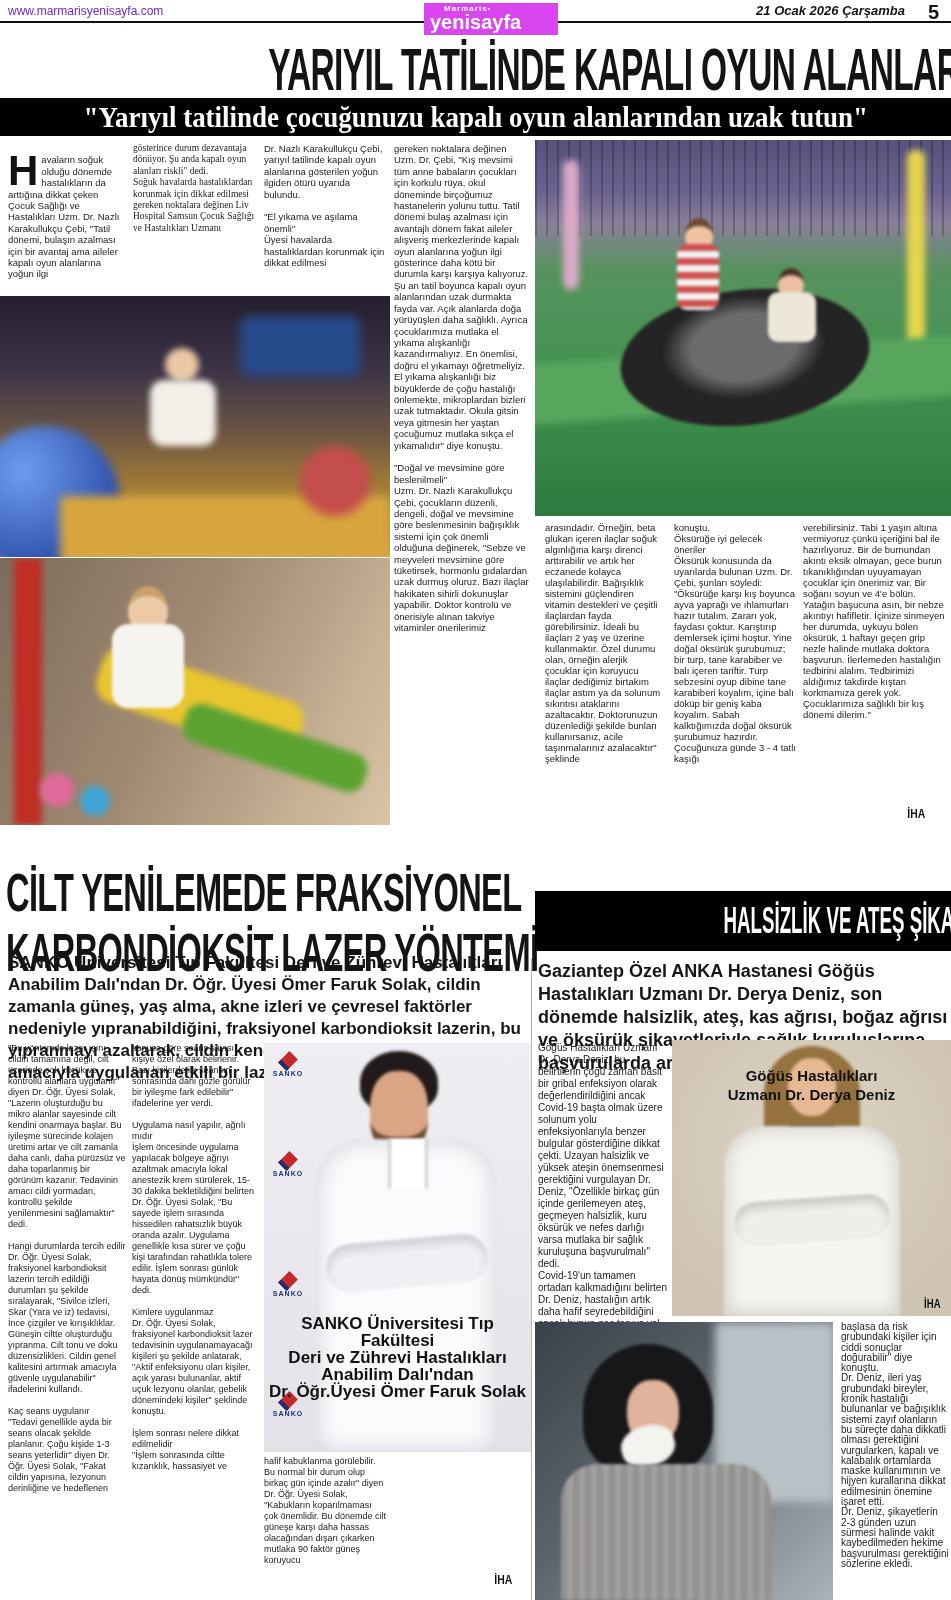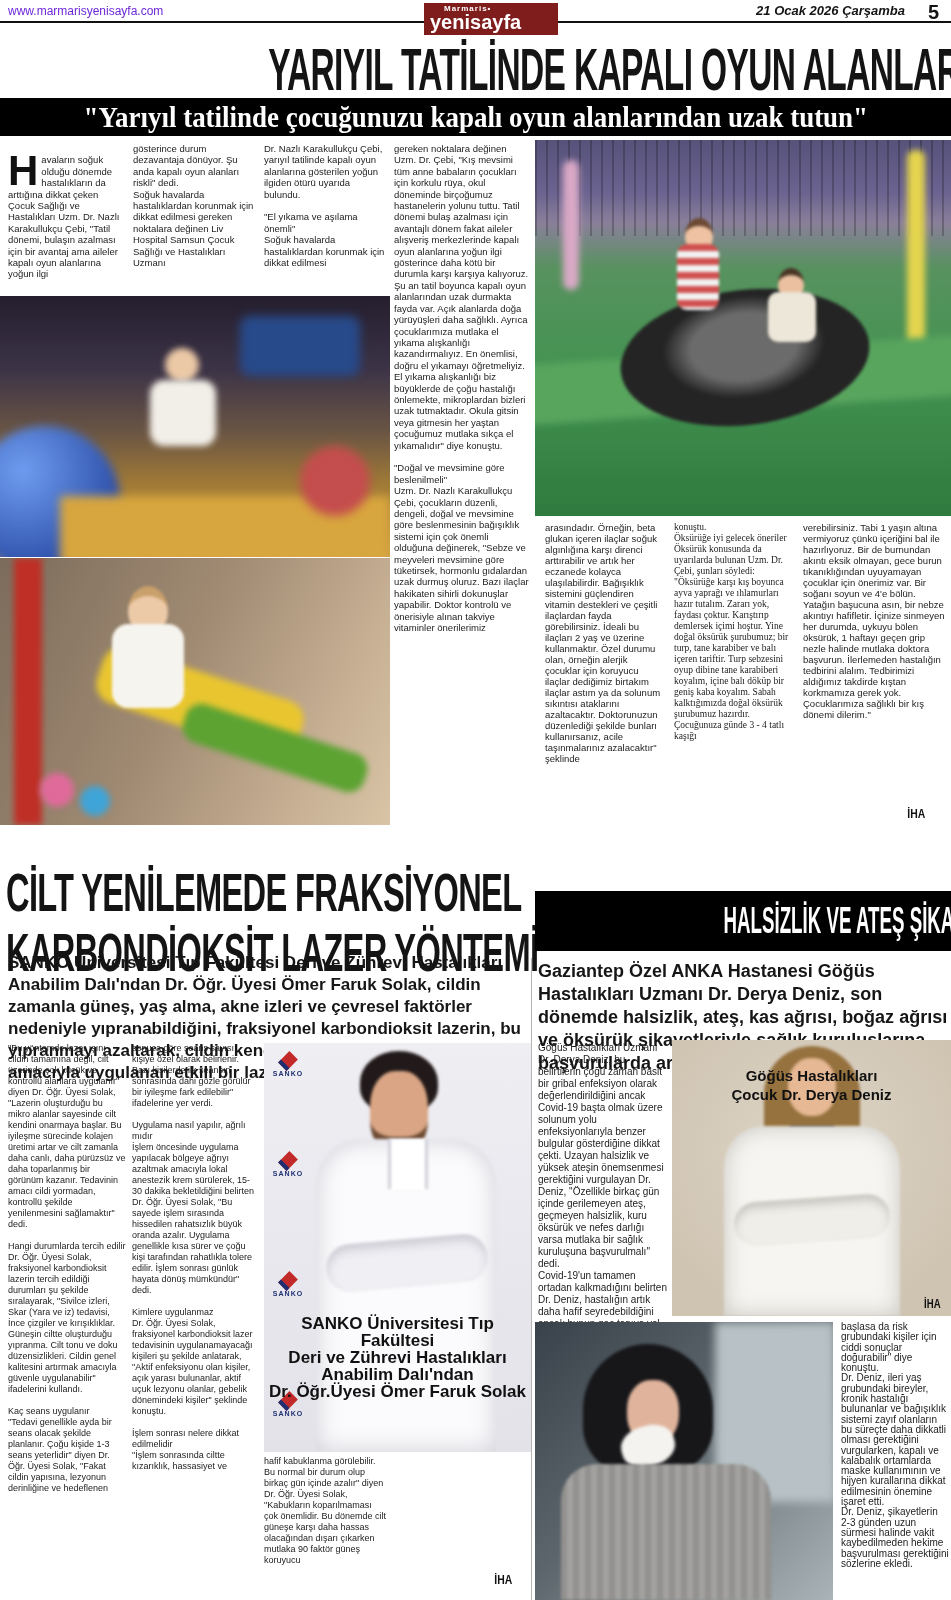--- a/index.html
+++ b/index.html
@@ -4,21 +4,21 @@
 <style>
   html,body{margin:0;padding:0;background:#777;}
   .page{position:relative;width:951px;height:1600px;margin:0 auto;background:#fff;
         font-family:"Liberation Sans",sans-serif;color:#141414;overflow:hidden;}
 
   
   .hdr-rule{position:absolute;left:0;top:21px;width:951px;height:2px;background:#111;}
   .hdr-url{position:absolute;left:8px;top:4px;font-size:12px;color:#6d28d9;}
   .hdr-date{position:absolute;right:46px;top:3px;font-size:13px;font-weight:bold;font-style:italic;}
   .hdr-num{position:absolute;right:12px;top:1px;font-size:20px;font-weight:bold;}
-  .logo{position:absolute;left:424px;top:3px;width:134px;height:32px;background:#7f1d1d;
+  .logo{position:absolute;left:424px;top:3px;width:134px;height:32px;background:#d946ef;
         color:#fff;padding:2px 6px;box-sizing:border-box;}
   .logo .t1{font-size:8px;font-weight:bold;letter-spacing:1px;line-height:8px;margin-left:14px;}
   .logo .t2{font-size:20px;font-weight:bold;line-height:19px;letter-spacing:0px;}
 
   
   .h-wrap{position:absolute;white-space:nowrap;}
   .a1-h1{left:0;top:38px;width:951px;text-align:center;font-size:54px;font-weight:bold;letter-spacing:-1px;}
   .a1-h1 span{display:inline-block;transform:scale(0.62,1.1);transform-origin:center;}
   .subbar{position:absolute;left:0;top:98px;width:951px;height:38px;background:#000;text-align:center;}
   .subbar span{display:inline-block;font-family:"Liberation Serif",serif;font-weight:bold;color:#fff;
@@ -89,26 +89,26 @@
   <div class="h-wrap a1-h1">
     <span>YARIYIL TATİLİNDE KAPALI OYUN ALANLARINA DİKKAT</span>
   </div>
   <div class="subbar">
     <span>"Yarıyıl tatilinde çocuğunuzu kapalı oyun alanlarından uzak tutun"</span>
   </div>
 
   <div class="col a1c" style="left:8px;top:143px;width:118px;height:152px;">
     <span class="dropcap">H</span><span>avaların soğuk olduğu dönemde hastalıkların da arttığına dikkat çeken Çocuk Sağlığı ve Hastalıkları Uzm. Dr. Nazlı Karakullukçu Çebi, "Tatil dönemi, bulaşın azalması için bir avantaj ama aileler kapalı oyun alanlarına yoğun ilgi</span>
   </div>
-  <div class="col a1c" style="left:133px;top:143px;width:122px;height:152px;">gösterince durum dezavantaja dönüyor. Şu anda kapalı oyun alanları riskli" dedi.
+  <div class="col a1c" style="left:133px;top:143px;width:122px;height:152px;font-family:Liberation Serif, serif;">gösterince durum dezavantaja dönüyor. Şu anda kapalı oyun alanları riskli" dedi.
 Soğuk havalarda hastalıklardan korunmak için dikkat edilmesi gereken noktalara değinen Liv Hospital Samsun Çocuk Sağlığı ve Hastalıkları Uzmanı</div>
   <div class="col a1c" style="left:264px;top:143px;width:122px;height:152px;">Dr. Nazlı Karakullukçu Çebi, yarıyıl tatilinde kapalı oyun alanlarına gösterilen yoğun ilgiden ötürü uyarıda bulundu.
 
 "El yıkama ve aşılama önemli"
-Soğuk havalarda hastalıklardan korunmak için dikkat edilmesi</div>
+Üyesi havalarda hastalıklardan korunmak için dikkat edilmesi</div>
   <div class="col a1c" style="left:394px;top:143px;width:136px;height:680px;">gereken noktalara değinen Uzm. Dr. Çebi, "Kış mevsimi tüm anne babaların çocukları için korkulu rüya, okul döneminde birçoğumuz hastanelerin yolunu tuttu. Tatil dönemi bulaş azalması için avantajlı dönem fakat aileler alışveriş merkezlerinde kapalı oyun alanlarına yoğun ilgi gösterince daha kötü bir durumla karşı karşıya kalıyoruz. Şu an tatil boyunca kapalı oyun alanlarından uzak durmakta fayda var. Açık alanlarda doğa yürüyüşleri daha sağlıklı. Ayrıca çocuklarımıza mutlaka el yıkama alışkanlığı kazandırmalıyız. En önemlisi, doğru el yıkamayı öğretmeliyiz. El yıkama alışkanlığı biz büyüklerde de çoğu hastalığı önlemekte, mikroplardan bizleri uzak tutmaktadır. Okula gitsin veya gitmesin her yaştan çocuğumuz mutlaka sıkça el yıkamalıdır" diye konuştu.
 
 "Doğal ve mevsimine göre beslenilmeli"
 Uzm. Dr. Nazlı Karakullukçu Çebi, çocukların düzenli, dengeli, doğal ve mevsimine göre beslenmesinin bağışıklık sistemi için çok önemli olduğuna değinerek, "Sebze ve meyveleri mevsimine göre tüketirsek, hormonlu gıdalardan uzak durmuş oluruz. Bazı ilaçlar hakikaten sihirli dokunuşlar yapabilir. Doktor kontrolü ve önerisiyle alınan takviye vitaminler önerilerimiz</div>
 
   <div class="photo ph-a">
     <div class="sh blur5" style="left:-30px;top:130px;width:150px;height:150px;border-radius:50%;background:radial-gradient(circle at 35% 30%,#6f9df0,#2c4ea8 70%);"></div>
     <div class="sh blur5" style="left:60px;top:200px;width:330px;height:70px;background:#d8a63e;"></div>
     <div class="sh blur3" style="left:165px;top:52px;width:34px;height:34px;border-radius:50%;background:#ecc9a6;"></div>
     <div class="sh blur3" style="left:150px;top:84px;width:66px;height:66px;border-radius:14px;background:#f2efe8;"></div>
@@ -132,21 +132,21 @@
     <div class="sh blur3" style="left:372px;top:10px;width:18px;height:210px;background:#e4d44e;border-radius:8px;"></div>
     <div class="sh blur3" style="left:-20px;top:210px;width:460px;height:60px;background:#58a55e;transform:rotate(-4deg);"></div>
     <div class="sh blur1" style="left:85px;top:150px;width:250px;height:135px;border-radius:50%;transform:rotate(-7deg);background:radial-gradient(ellipse at 50% 42%,#6b6b6b 0 30%,#242424 46% 100%);"></div>
     <div class="sh blur1" style="left:150px;top:78px;width:28px;height:28px;border-radius:50%;background:#eec2a2;border-top:8px solid #6b4a33;"></div>
     <div class="sh blur1" style="left:142px;top:104px;width:42px;height:66px;border-radius:10px;background:repeating-linear-gradient(180deg,#d05050 0 7px,#f2f2f2 7px 14px);"></div>
     <div class="sh blur1" style="left:243px;top:128px;width:26px;height:26px;border-radius:50%;background:#eac0a0;border-top:7px solid #4a3526;"></div>
     <div class="sh blur1" style="left:233px;top:152px;width:48px;height:50px;border-radius:10px;background:#ece7d8;"></div>
   </div>
 
   <div class="col a1s" style="left:545px;top:522px;width:120px;height:303px;">arasındadır. Örneğin, beta glukan içeren ilaçlar soğuk algınlığına karşı direnci arttırabilir ve artık her eczanede kolayca ulaşılabilirdir. Bağışıklık sistemini güçlendiren vitamin destekleri ve çeşitli ilaçlardan fayda görebilirsiniz. İdeali bu ilaçları 2 yaş ve üzerine kullanmaktır. Özel durumu olan, örneğin alerjik çocuklar için koruyucu ilaçlar dediğimiz birtakım ilaçlar astım ya da solunum sıkıntısı ataklarını azaltacaktır. Doktorunuzun düzenlediği şekilde bunları kullanırsanız, acile taşınmalarınız azalacaktır" şeklinde</div>
-  <div class="col a1s" style="left:674px;top:522px;width:122px;height:303px;font-family:Liberation Serif, serif;">konuştu.
+  <div class="col a1s" style="left:674px;top:522px;width:122px;height:303px;">konuştu.
 Öksürüğe iyi gelecek öneriler
 Öksürük konusunda da uyarılarda bulunan Uzm. Dr. Çebi, şunları söyledi: "Öksürüğe karşı kış boyunca ayva yaprağı ve ıhlamurları hazır tutalım. Zararı yok, faydası çoktur. Karıştırıp demlersek içimi hoştur. Yine doğal öksürük şurubumuz; bir turp, tane karabiber ve balı içeren tariftir. Turp sebzesini oyup dibine tane karabiberi koyalım, içine balı döküp bir geniş kaba koyalım. Sabah kalktığımızda doğal öksürük şurubumuz hazırdır. Çocuğunuza günde 3 - 4 tatlı kaşığı</div>
   <div class="col a1s" style="left:803px;top:522px;width:142px;height:290px;">verebilirsiniz. Tabi 1 yaşın altına vermiyoruz çünkü içeriğini bal ile hazırlıyoruz. Bir de burnundan akıntı eksik olmayan, gece burun tıkanıklığından uyuyamayan çocuklar için önerimiz var. Bir soğanı soyun ve 4'e bölün. Yatağın başucuna asın, bir nebze akıntıyı hafifletir. İçinize sinmeyen her durumda, uykuyu bölen öksürük, 1 haftayı geçen grip nezle halinde mutlaka doktora başvurun. İlerlemeden hastalığın tedbirini alalım. Tedbirimizi aldığımız takdirde kıştan korkmamıza gerek yok. Çocuklarımıza sağlıklı bir kış dönemi dilerim."</div>
   <div class="iha" style="left:905px;top:806px;">İHA</div>
 
   <div class="h-wrap a2-h" style="top:832px;">
     <span>CİLT YENİLEMEDE FRAKSİYONEL</span>
   </div>
   <div class="h-wrap a2-h" style="top:892px;">
     <span>KARBONDİOKSİT LAZER YÖNTEMİ</span>
@@ -211,21 +211,21 @@
   <div class="col a3c1" style="left:538px;top:1042px;width:130px;height:558px;">Göğüs Hastalıkları Uzmanı Dr. Derya Deniz, bu belirtilerin çoğu zaman basit bir gribal enfeksiyon olarak değerlendirildiğini ancak Covid-19 başta olmak üzere solunum yolu enfeksiyonlarıyla benzer bulgular gösterdiğine dikkat çekti. Uzayan halsizlik ve yüksek ateşin önemsenmesi gerektiğini vurgulayan Dr. Deniz, "Özellikle birkaç gün içinde gerilemeyen ateş, geçmeyen halsizlik, kuru öksürük ve nefes darlığı varsa mutlaka bir sağlık kuruluşuna başvurulmalı" dedi.
 Covid-19'un tamamen ortadan kalkmadığını belirten Dr. Deniz, hastalığın artık daha hafif seyredebildiğini ancak bunun geç tanıya yol açabildiğini ifade etti. Dr. Deniz, "Belirtiler hafif</div>
 
   <div class="photo ph-der">
     <div class="sh blur1" style="left:92px;top:6px;width:96px;height:150px;border-radius:48px 48px 30px 30px;background:#96723f;"></div>
     <div class="sh blur1" style="left:116px;top:18px;width:48px;height:58px;border-radius:45%;background:#e6b894;"></div>
     <div class="sh blur1" style="left:118px;top:86px;width:44px;height:78px;background:#352c24;box-shadow:inset 0 0 8px #141414;"></div>
     <div class="sh blur1" style="left:52px;top:86px;width:176px;height:190px;border-radius:40px 40px 0 0;background:#f6f5f1;box-shadow:inset 0 0 22px rgba(130,125,115,0.4);"></div>
     <div class="sh blur1" style="left:62px;top:158px;width:156px;height:44px;border-radius:22px;background:#efeee9;transform:rotate(-4deg);box-shadow:inset 0 6px 9px rgba(110,105,95,0.3);"></div>
     <div class="cap">Göğüs Hastalıkları
-Çocuk Dr. Derya Deniz</div>
+Uzmanı Dr. Derya Deniz</div>
     <div class="iha" style="right:8px;bottom:5px;left:auto;top:auto;font-size:12px;">İHA</div>
   </div>
 
   <div class="photo ph-sick">
     <div class="sh blur5" style="left:180px;top:0;width:120px;height:180px;background:#b8c2c6;"></div>
     <div class="sh blur1" style="left:48px;top:22px;width:130px;height:130px;border-radius:55% 55% 40% 40%;background:#17171a;"></div>
     <div class="sh blur1" style="left:92px;top:58px;width:52px;height:64px;border-radius:45%;background:#e0b49c;"></div>
     <div class="sh blur1" style="left:86px;top:104px;width:54px;height:40px;border-radius:45%;background:#f4f3f0;transform:rotate(-16deg);"></div>
     <div class="sh blur1" style="left:26px;top:142px;width:210px;height:136px;border-radius:36px 36px 0 0;background:repeating-linear-gradient(90deg,#92918f 0 6px,#a3a2a0 6px 12px);"></div>
   </div>

